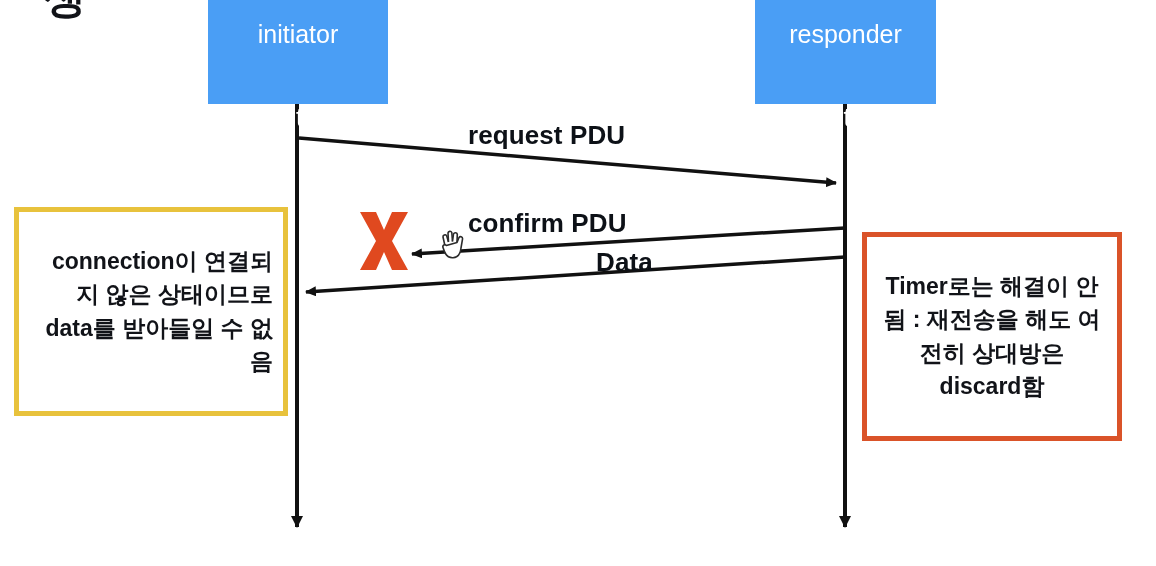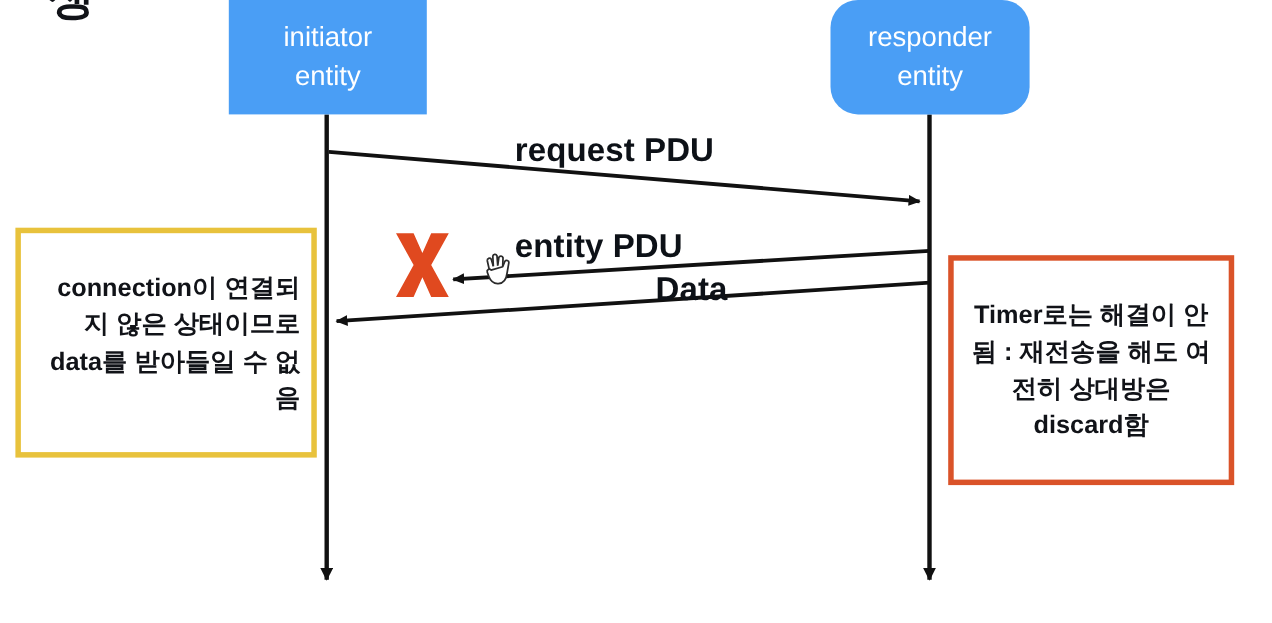--- a/index.html
+++ b/index.html
@@ -42,26 +42,26 @@
     display: flex;
     flex-direction: column;
     align-items: center;
     justify-content: center;
     font-size: 25px;
     font-weight: 400;
     line-height: 1.42;
     text-align: center;
   }
   #initiator-box { left: 208px; top: 0px; width: 180px; height: 104px; }
-  #responder-box { left: 755px; top: 0px; width: 181px; height: 104px; border-radius: 25px; }
-  .entity-line { display: block; }
+  #responder-box { left: 755px; top: 0px; width: 181px; height: 104px; }
+  .entity-line { display: block; margin-top: 48px; }
   
   .msg-label {
     position: absolute;
-    font-size: 30px;
+    font-size: 26px;
     font-weight: 700;
     color: #0d1117;
     white-space: nowrap;
     letter-spacing: 0.1px;
   }
   #label-request  { left: 468px; top: 120px; }
   #label-confirm  { left: 468px; top: 208px; }
   #label-data     { left: 596px; top: 247px; }
   
   .note {
@@ -143,21 +143,21 @@
     <span class="entity-line">entity</span>
   </div>
 
   <div class="entity-box" id="responder-box">
     <span class="entity-line">responder</span>
     <span class="entity-line">entity</span>
   </div>
 
   <div class="msg-label" id="label-request">request PDU</div>
 
-  <div class="msg-label" id="label-confirm">entity PDU</div>
+  <div class="msg-label" id="label-confirm">confirm PDU</div>
 
   <div class="msg-label" id="label-data">Data</div>
 
   <div id="x-mark">
     <svg width="60" height="66" viewBox="0 0 60 66">
       <path d="M6,4 L22,4 L30,22 L38,4 L54,4 L38,33 L54,62 L38,62 L30,44 L22,62 L6,62 L22,33 z" fill="#e0491f"></path>
     </svg>
   </div>
 
   <div id="hand-cursor">

